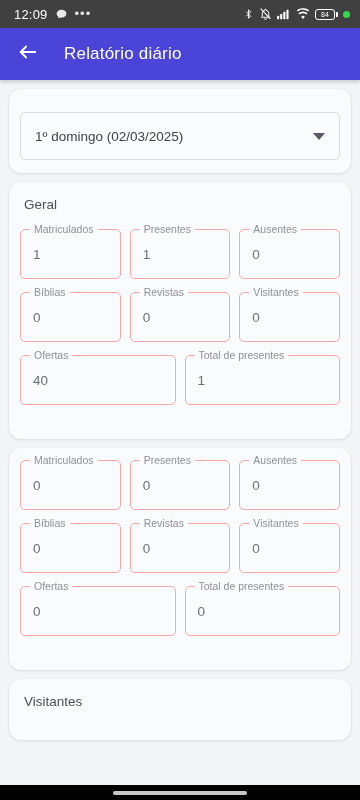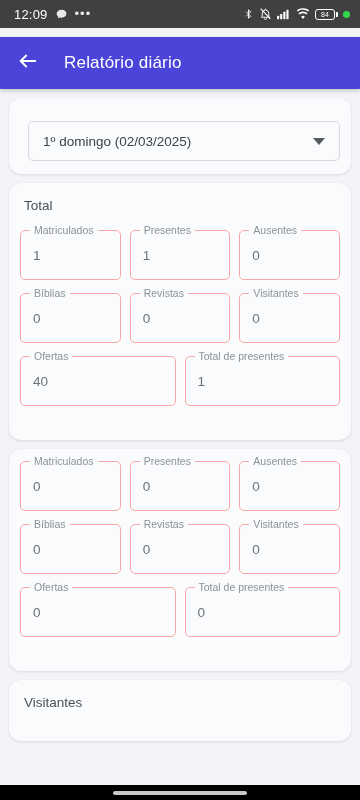--- a/index.html
+++ b/index.html
@@ -55,21 +55,20 @@
   
   .appbar {
     height: 52px;
     background: #4a44d9;
     display: flex;
     align-items: center;
     padding: 0 14px;
     flex: 0 0 auto;
     box-shadow: 0 2px 4px rgba(0,0,0,.18);
     z-index: 5;
-    margin-top: 9px;
   }
   .backbtn {
     width: 28px; height: 28px;
     display: flex; align-items: center; justify-content: center;
     cursor: pointer;
   }
   .appbar-title {
     color: #fff;
     font-size: 17px;
     margin-left: 22px;
@@ -100,27 +99,26 @@
     font-size: 12.5px;
     border-radius: 11px;
     padding: 4px 11px 5px 11px;
     margin-left: 7px;
   }
 
   .select-box {
     margin-top: 11px;
     border: 1px solid #d9dade;
     border-radius: 5px;
-    height: 40px;
+    height: 48px;
     display: flex;
     align-items: center;
     padding: 0 14px;
     background: #fafbfc;
     cursor: pointer;
-    margin-left: 8px;
   }
   .select-value { font-size: 13.5px; color: #3d424b; }
   .caret {
     margin-left: auto;
     width: 0; height: 0;
     border-left: 6px solid transparent;
     border-right: 6px solid transparent;
     border-top: 7px solid #555a63;
   }
 
@@ -250,21 +248,21 @@
 
     <div class="card selector">
       <div class="select-box">
         <span class="select-value">1º domingo (02/03/2025)</span>
         <span class="caret"></span>
       </div>
     </div>
 
     <div id="sections-host">
         <div class="card">
-          <div class="card-title">Total</div>
+          <div class="card-title">Geral</div>
           <div class="field-row">
             <div class="field">
               <span class="field-label">Matriculados</span>
               <span class="field-value">1</span>
             </div>
             <div class="field">
               <span class="field-label">Presentes</span>
               <span class="field-value">1</span>
             </div>
             <div class="field">

